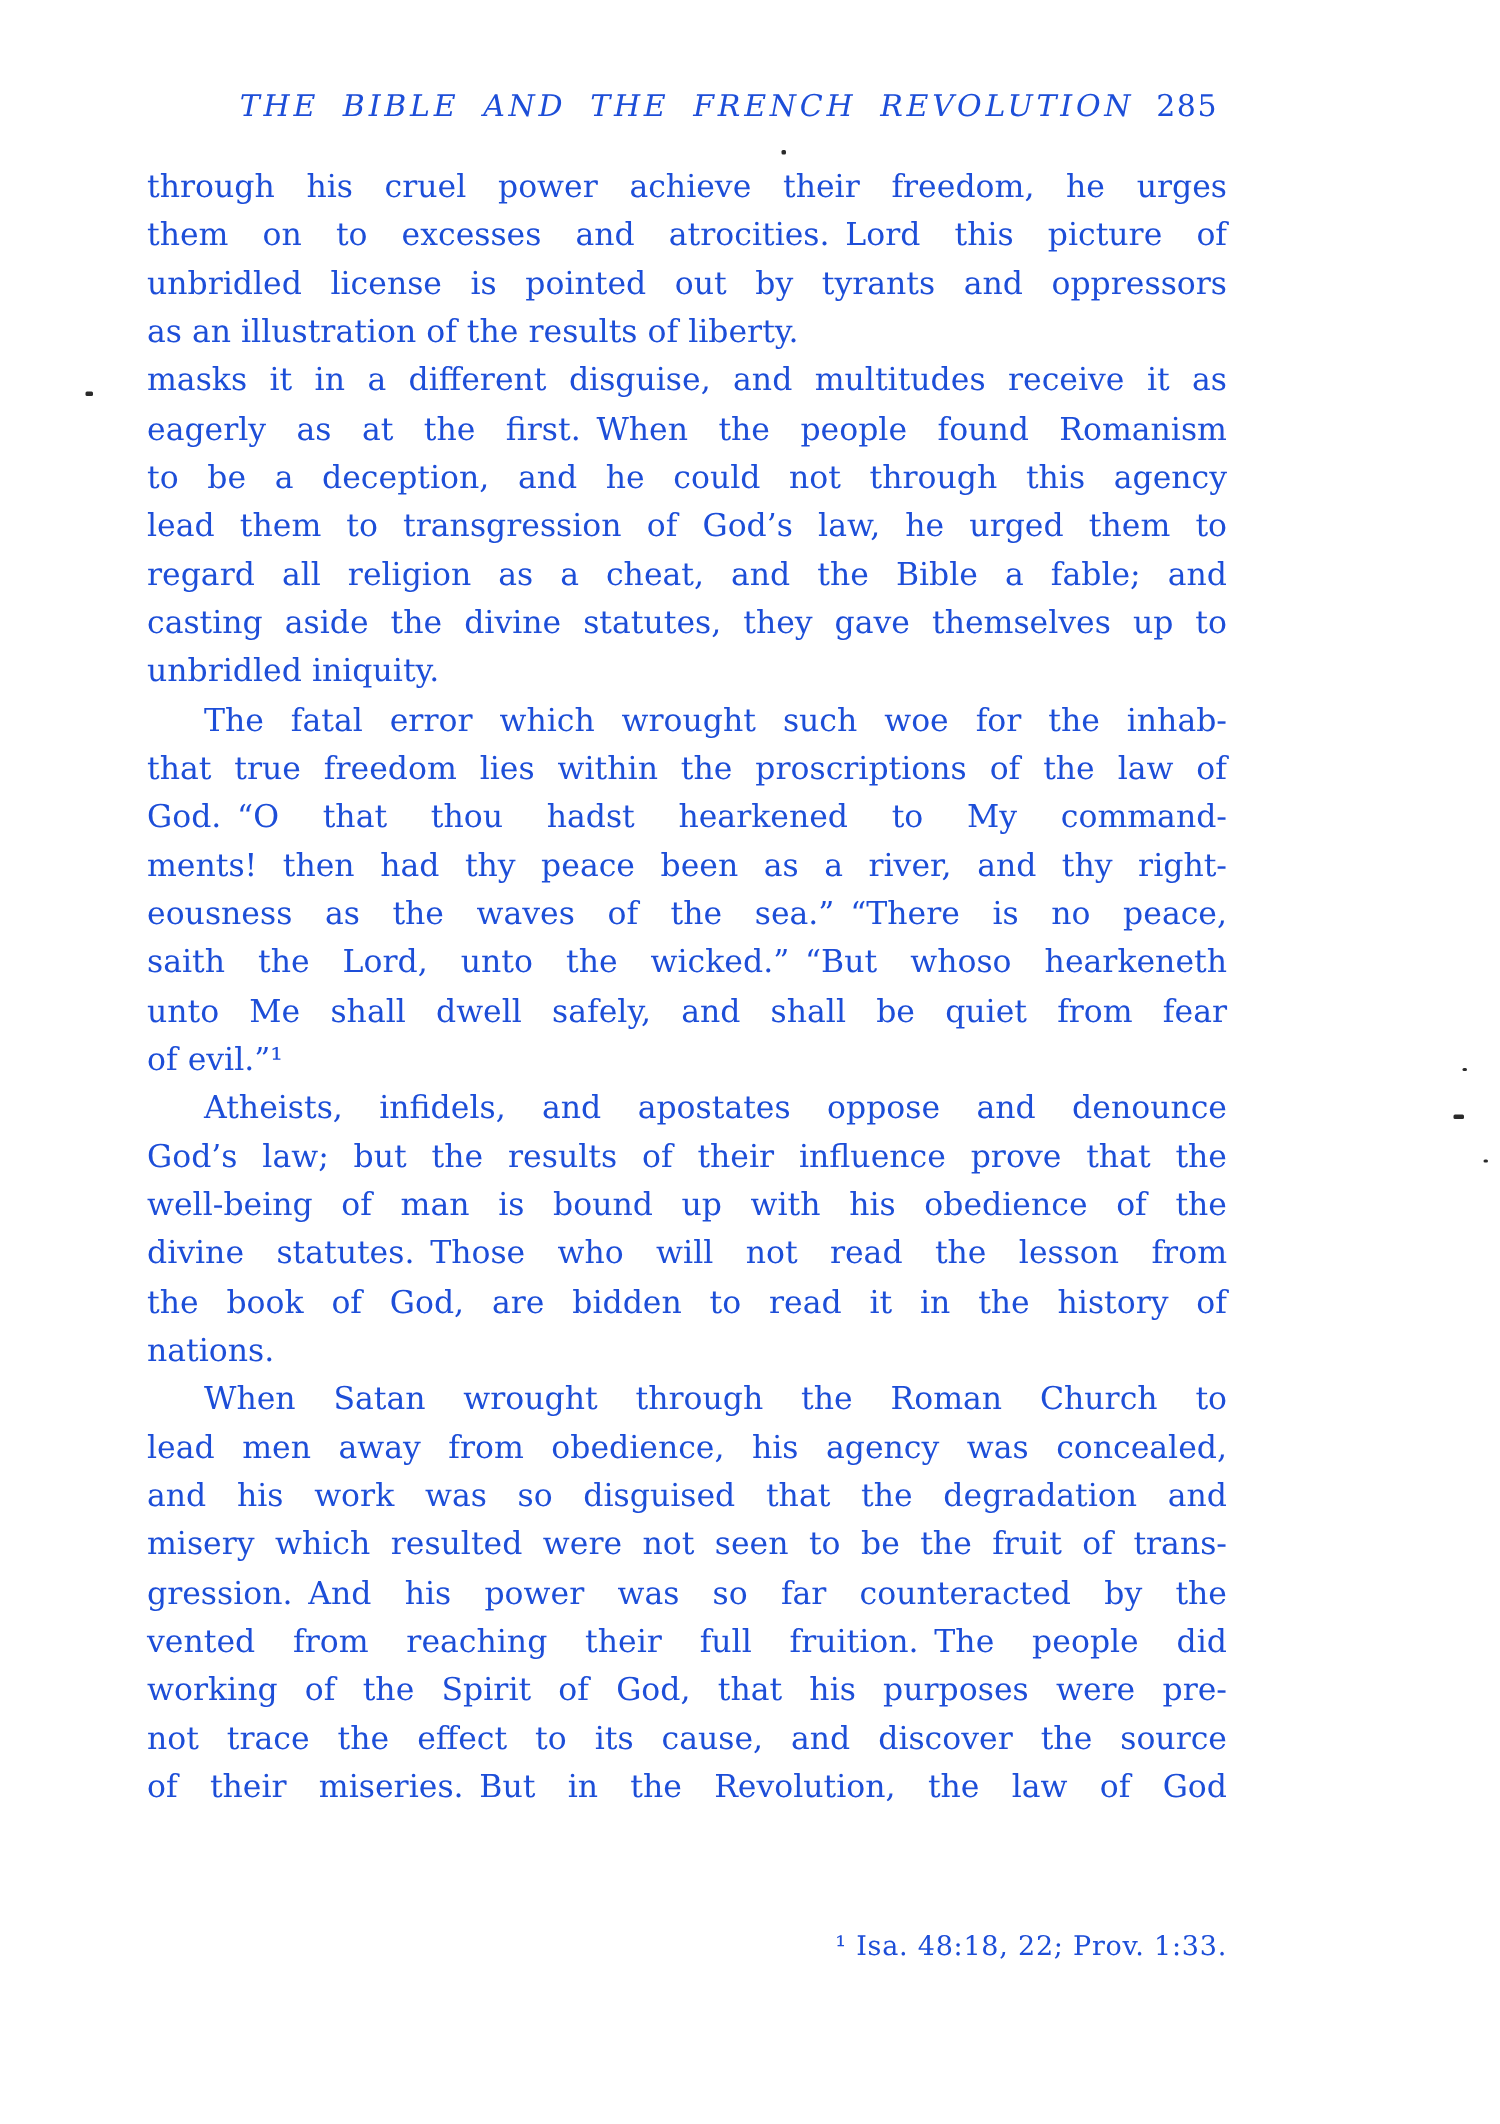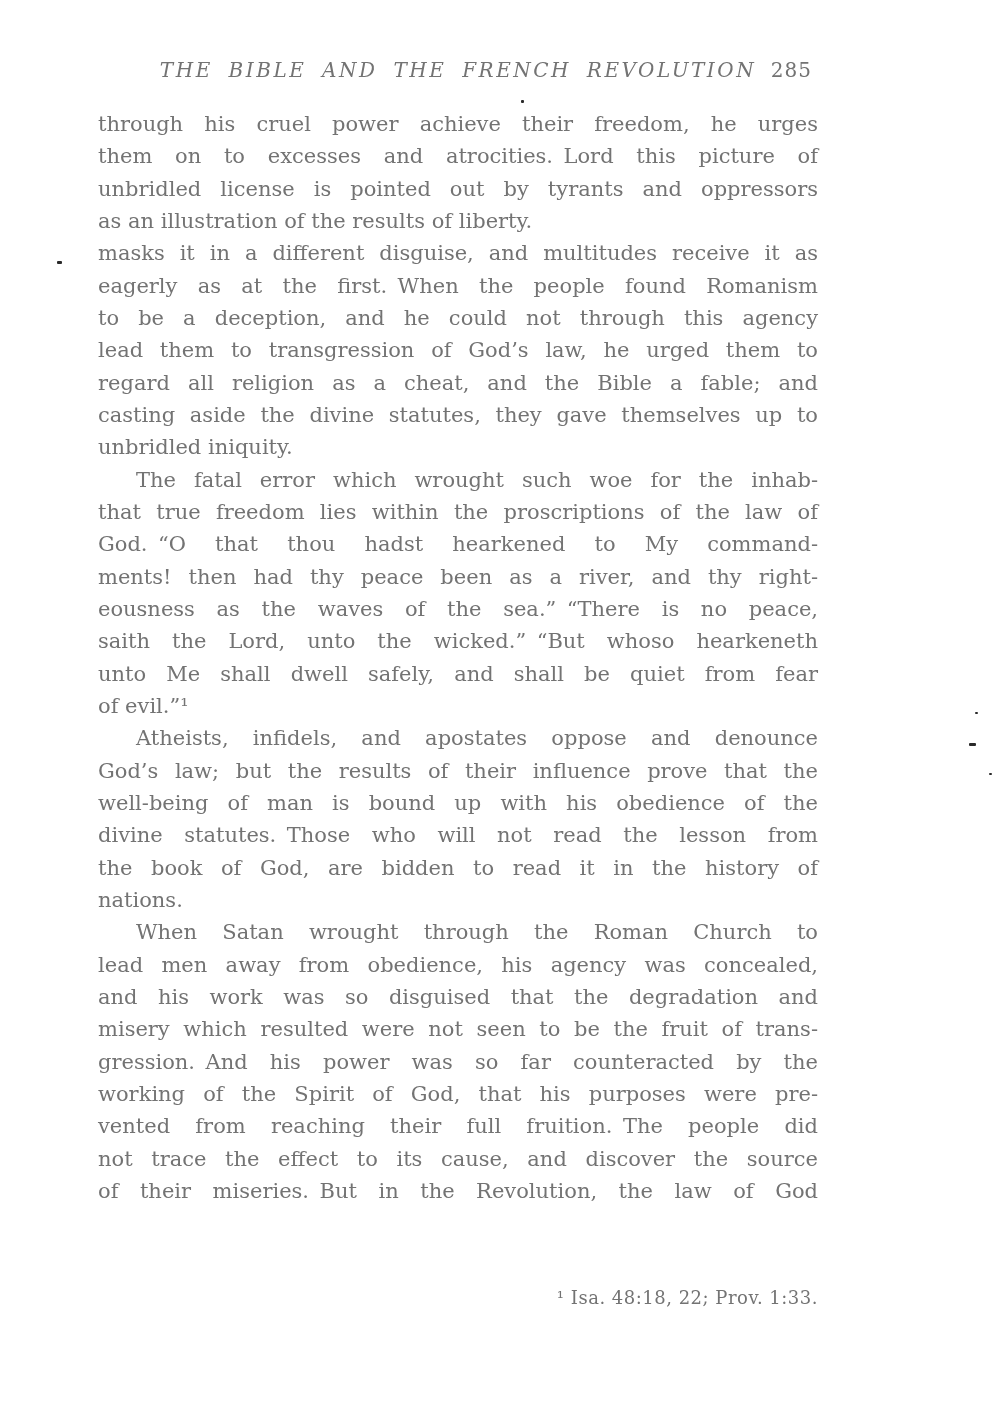--- a/index.html
+++ b/index.html
@@ -1,21 +1,21 @@
 <!DOCTYPE html>
 <html><head>
 <meta charset="utf-8">
 <style>
   html, body { margin: 0; padding: 0; background: #e8e8e8; }
   .page {
     position: relative;
     width: 1000px;
     height: 1416px;
     background: #ffffff;
-    color: #737373;
+    color: #1d4ed8;
     font-family: "DejaVu Serif", serif;
     overflow: hidden;
   }
   
   .running-head {
     position: absolute;
     left: 98px;
     top: 58px;
     width: 720px;
     height: 30px;
@@ -122,22 +122,22 @@
         <div class="line">divine statutes. Those who will not read the lesson from</div>
         <div class="line">the book of God, are bidden to read it in the history of</div>
         <div class="line last">nations.</div>
       </div>
       <div class="paragraph">
         <div class="line indent">When Satan wrought through the Roman Church to</div>
         <div class="line">lead men away from obedience, his agency was concealed,</div>
         <div class="line">and his work was so disguised that the degradation and</div>
         <div class="line">misery which resulted were not seen to be the fruit of trans-</div>
         <div class="line">gression. And his power was so far counteracted by the</div>
+        <div class="line">vented from reaching their full fruition. The people did</div>
         <div class="line">working of the Spirit of God, that his purposes were pre-</div>
-        <div class="line">vented from reaching their full fruition. The people did</div>
         <div class="line">not trace the effect to its cause, and discover the source</div>
         <div class="line">of their miseries. But in the Revolution, the law of God</div>
       </div>
     </div>
 
   <div class="footnote">¹ Isa. 48:18, 22; Prov. 1:33.</div>
 
   <div class="speck speck-1"></div>
   <div class="speck speck-2"></div>
   <div class="speck speck-3"></div>

